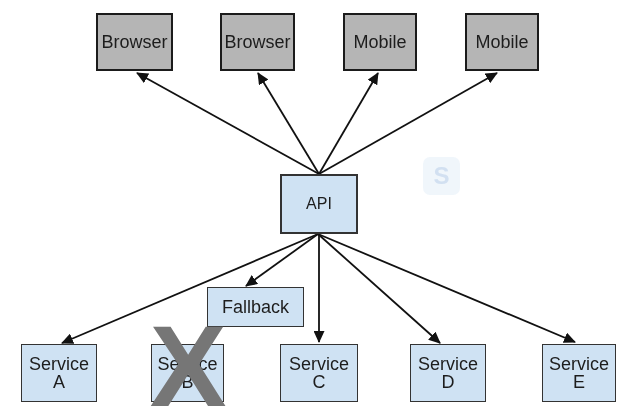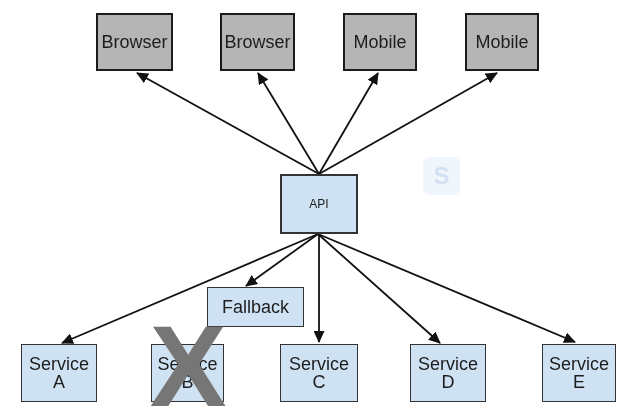--- a/index.html
+++ b/index.html
@@ -39,21 +39,21 @@
   .node.gray {
     background: var(--client-fill, #b5b5b5);
     border: 2px solid var(--client-border, #1b1b1b);
   }
   .node.blue {
     background: var(--service-fill, #cfe2f3);
     border: 1.5px solid var(--service-border, #333333);
   }
   .node.api-node {
     border-width: 2px;
-    font-size: 12px;
+    font-size: 16px;
   }
   .cross {
     position: absolute;
     left: 141px;
     top: 309px;
     width: 94px;
     height: 102px;
     font-weight: bold;
     font-size: 115px;
     line-height: 1;

